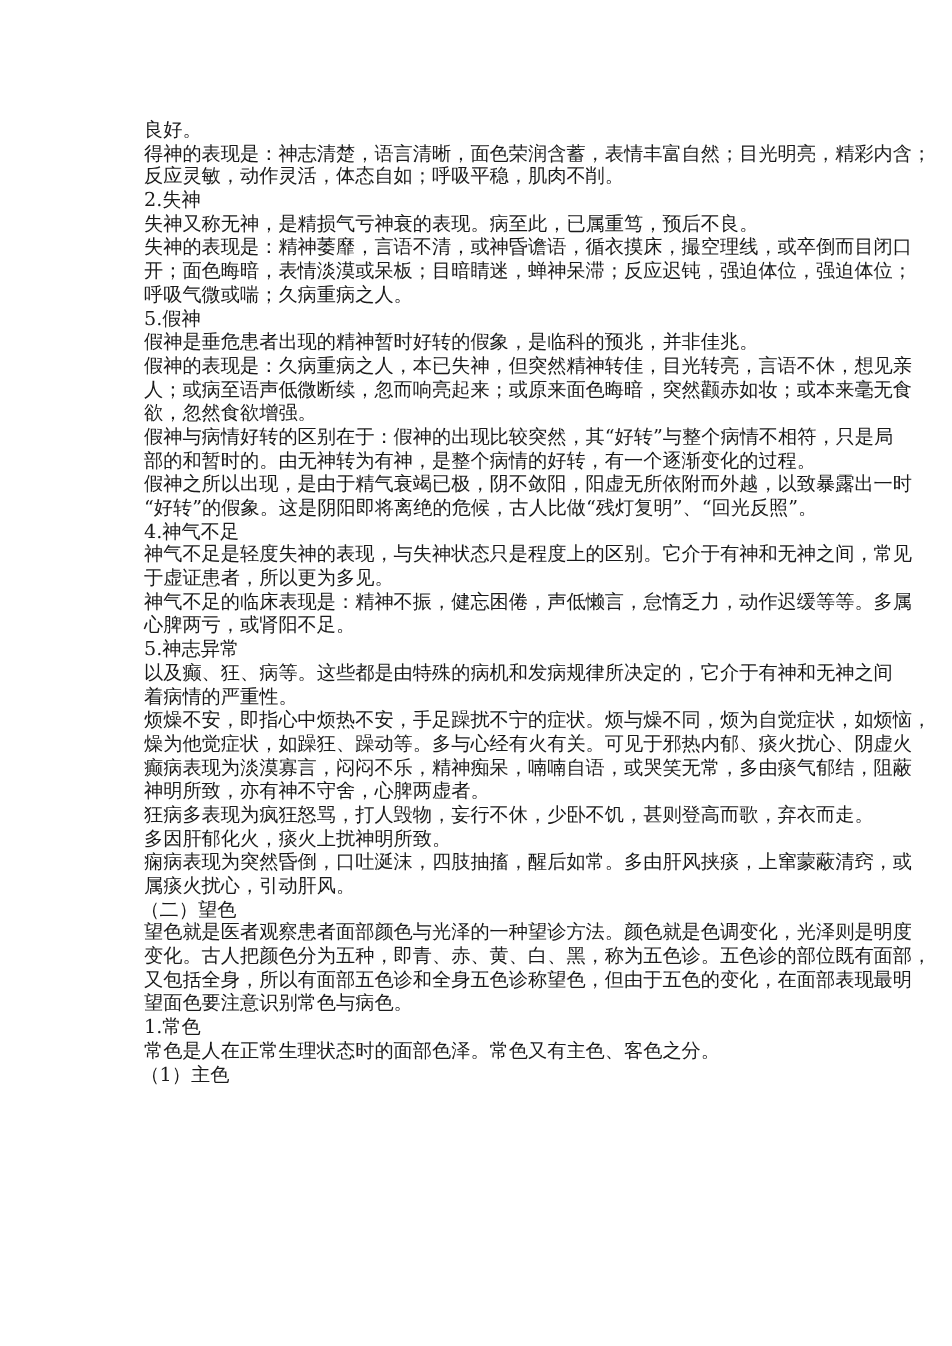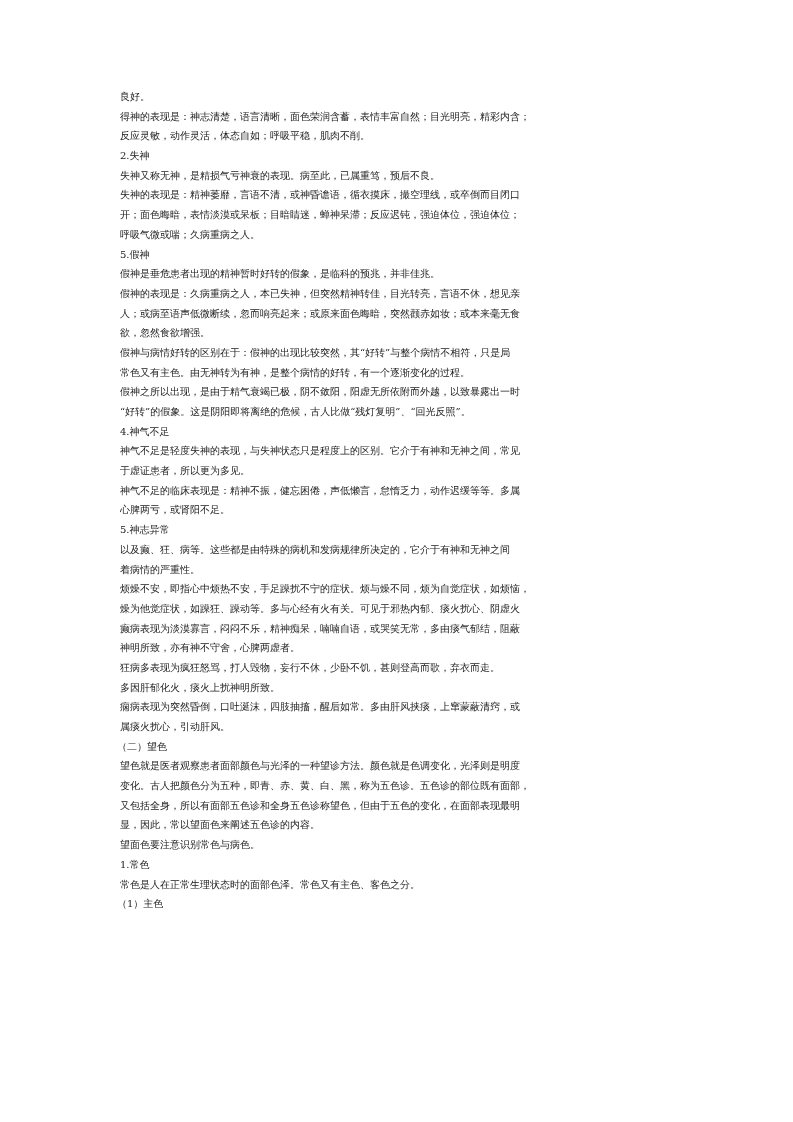--- a/index.html
+++ b/index.html
@@ -1,23 +1,23 @@
 <!DOCTYPE html>
 <html><head>
 <meta charset="utf-8">
 <style>
   html, body { margin: 0; padding: 0; background: #ffffff; }
   body { width: 793px; height: 1122px; position: relative; overflow: hidden; }
   .page {
     position: absolute;
     left: 120px;
-    top: 87px;
+    top: 98px;
     width: 580px;
     font-family: "DejaVu Serif", "Liberation Serif", serif;
-    font-size: 10px;
+    font-size: 16px;
     line-height: 19.7px;
     color: #1a1a1a;
   }
   .line { white-space: nowrap; height: 19.7px; }
   .line.indent-paren { margin-left: -3px; }
 </style>
 </head>
 <body>
 
 <div class="page">
@@ -28,21 +28,21 @@
   <div class="line">失神又称无神，是精损气亏神衰的表现。病至此，已属重笃，预后不良。</div>
   <div class="line">失神的表现是：精神萎靡，言语不清，或神昏谵语，循衣摸床，撮空理线，或卒倒而目闭口</div>
   <div class="line">开；面色晦暗，表情淡漠或呆板；目暗睛迷，蝉神呆滞；反应迟钝，强迫体位，强迫体位；</div>
   <div class="line">呼吸气微或喘；久病重病之人。</div>
   <div class="line">5.假神</div>
   <div class="line">假神是垂危患者出现的精神暂时好转的假象，是临科的预兆，并非佳兆。</div>
   <div class="line">假神的表现是：久病重病之人，本已失神，但突然精神转佳，目光转亮，言语不休，想见亲</div>
   <div class="line">人；或病至语声低微断续，忽而响亮起来；或原来面色晦暗，突然颧赤如妆；或本来毫无食</div>
   <div class="line">欲，忽然食欲增强。</div>
   <div class="line">假神与病情好转的区别在于：假神的出现比较突然，其“好转”与整个病情不相符，只是局</div>
-  <div class="line">常色又有主色。由无神转为有神，是整个病情的好转，有一个逐渐变化的过程。</div>
+  <div class="line">部的和暂时的。由无神转为有神，是整个病情的好转，有一个逐渐变化的过程。</div>
   <div class="line">假神之所以出现，是由于精气衰竭已极，阴不敛阳，阳虚无所依附而外越，以致暴露出一时</div>
   <div class="line">“好转”的假象。这是阴阳即将离绝的危候，古人比做“残灯复明”、“回光反照”。</div>
   <div class="line">4.神气不足</div>
   <div class="line">神气不足是轻度失神的表现，与失神状态只是程度上的区别。它介于有神和无神之间，常见</div>
   <div class="line">于虚证患者，所以更为多见。</div>
   <div class="line">神气不足的临床表现是：精神不振，健忘困倦，声低懒言，怠惰乏力，动作迟缓等等。多属</div>
   <div class="line">心脾两亏，或肾阳不足。</div>
   <div class="line">5.神志异常</div>
   <div class="line">以及癫、狂、病等。这些都是由特殊的病机和发病规律所决定的，它介于有神和无神之间</div>
   <div class="line">着病情的严重性。</div>
@@ -51,18 +51,17 @@
   <div class="line">癫病表现为淡漠寡言，闷闷不乐，精神痴呆，喃喃自语，或哭笑无常，多由痰气郁结，阻蔽</div>
   <div class="line">神明所致，亦有神不守舍，心脾两虚者。</div>
   <div class="line">狂病多表现为疯狂怒骂，打人毁物，妄行不休，少卧不饥，甚则登高而歌，弃衣而走。</div>
   <div class="line">多因肝郁化火，痰火上扰神明所致。</div>
   <div class="line">痫病表现为突然昏倒，口吐涎沫，四肢抽搐，醒后如常。多由肝风挟痰，上窜蒙蔽清窍，或</div>
   <div class="line">属痰火扰心，引动肝风。</div>
   <div class="line indent-paren">（二）望色</div>
   <div class="line">望色就是医者观察患者面部颜色与光泽的一种望诊方法。颜色就是色调变化，光泽则是明度</div>
   <div class="line">变化。古人把颜色分为五种，即青、赤、黄、白、黑，称为五色诊。五色诊的部位既有面部，</div>
   <div class="line">又包括全身，所以有面部五色诊和全身五色诊称望色，但由于五色的变化，在面部表现最明</div>
-  <div class="line">显，因此，常以望面色来阐述五色诊的内容。</div>
   <div class="line">望面色要注意识别常色与病色。</div>
   <div class="line">1.常色</div>
   <div class="line">常色是人在正常生理状态时的面部色泽。常色又有主色、客色之分。</div>
   <div class="line indent-paren">（1）主色</div>
 </div>
 
 </body></html>

